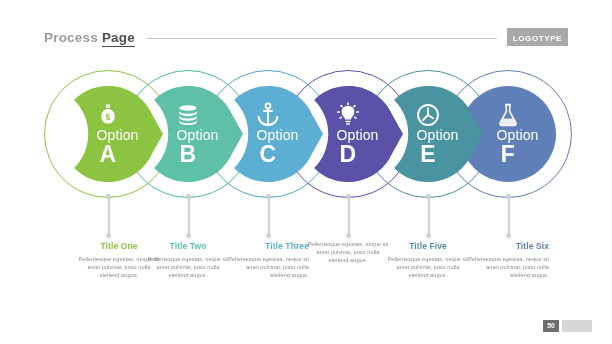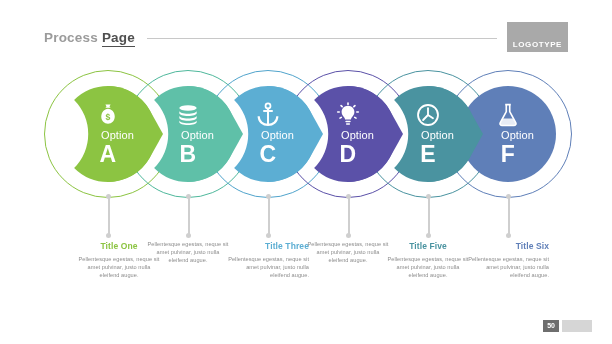--- a/index.html
+++ b/index.html
@@ -52,21 +52,21 @@
     position: relative;
     top: 1px;
   }
   .hdr-logo {
     margin-right: 44px;
     background: #a9a9a9;
     color: #ffffff;
     font-size: 8px;
     font-weight: bold;
     letter-spacing: 0.6px;
-    padding: 18px 6px 2px 6px;
+    padding: 6px 6px 2px 6px;
     line-height: 10px;
     white-space: nowrap;
   }
 
   
   #stage {
     position: absolute;
     left: 0;
     top: 62px;
     width: 612px;
@@ -112,21 +112,21 @@
     height: 26px;
     margin-bottom: 1px;
     display: block;
   }
   .node .ico svg {
     position: static;
     width: 26px;
     height: 26px;
   }
   .opt-word {
-    font-size: 11px;
+    font-size: 14px;
     line-height: 13px;
     letter-spacing: 0.1px;
     margin-left: 19px;
   }
   .opt-letter {
     font-size: 23px;
     font-weight: bold;
     line-height: 25px;
     letter-spacing: 0.3px;
   }
@@ -318,20 +318,21 @@
     </div>
 
   <div id="captions-layer">
       <div class="conn" style="left: 108px;"></div>
       <div class="caption" style="left: 78px;">
         <div class="cap-title" style="color:#8CC442">Title One</div>
         <div class="cap-body">Pellentesque egestas, neque sit amet pulvinar, justo nulla eleifend augue.</div>
       </div>
       <div class="conn" style="left: 188px;"></div>
       <div class="caption" style="left: 147px;">
+        <div class="cap-title" style="color:#5FC0A8">Title Two</div>
         <div class="cap-body">Pellentesque egestas, neque sit amet pulvinar, justo nulla eleifend augue.</div>
       </div>
       <div class="conn" style="left: 268px;"></div>
       <div class="caption" style="left: 227px; text-align: right;">
         <div class="cap-title" style="color:#5CAED3">Title Three</div>
         <div class="cap-body">Pellentesque egestas, neque sit amet pulvinar, justo nulla eleifend augue.</div>
       </div>
       <div class="conn" style="left: 348px;"></div>
       <div class="caption" style="left: 307px;">
         <div class="cap-body">Pellentesque egestas, neque sit amet pulvinar, justo nulla eleifend augue.</div>

